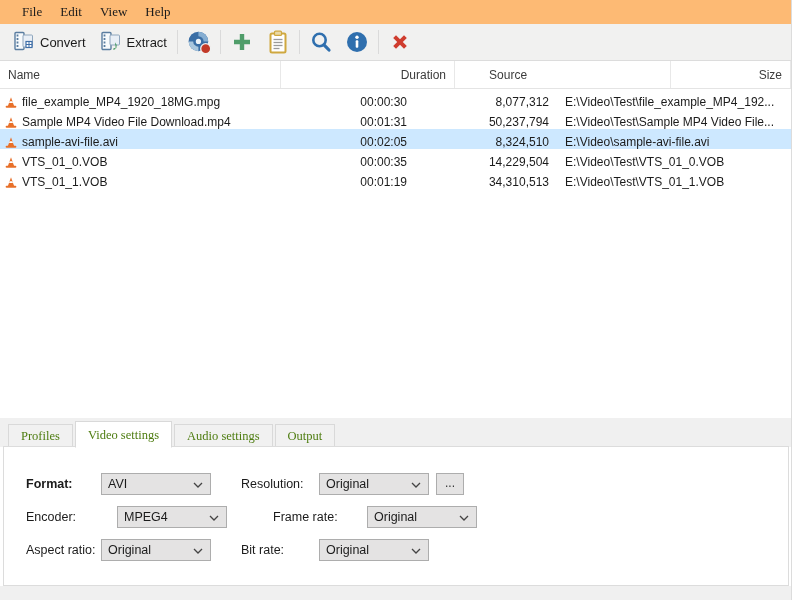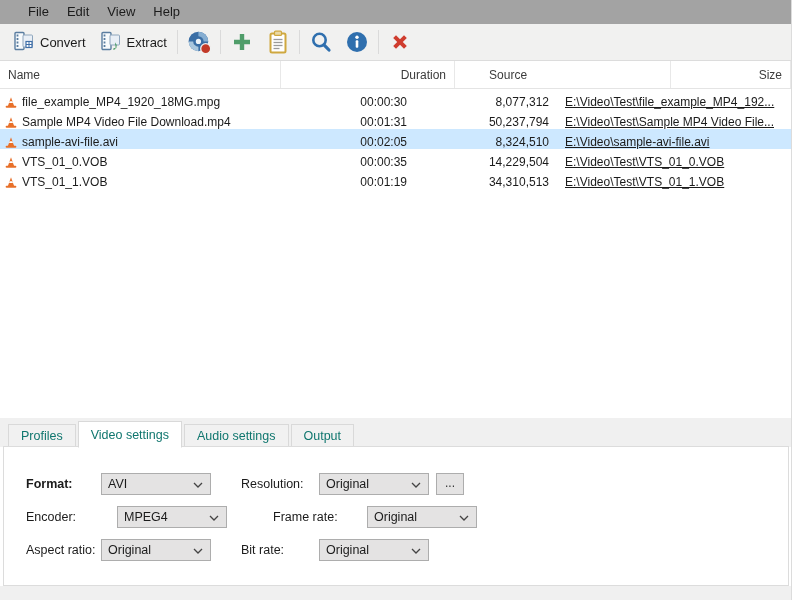--- a/index.html
+++ b/index.html
@@ -1,20 +1,20 @@
 <!DOCTYPE html>
 <html><head>
 <meta charset="utf-8">
 <style>
   * { margin:0; padding:0; box-sizing:border-box; }
   html,body { width:800px; height:600px; background:#ffffff; font-family:"Liberation Sans", sans-serif; color:#1b1b1b; overflow:hidden; }
   .window { position:relative; width:792px; height:600px; background:#fff; border-right:1px solid #dcdcdc; }
 
   
-  .menubar { position:absolute; left:0; top:0; width:100%; height:24px; background:#a3a3a3; display:flex; align-items:center; padding-left:19px; }
+  .menubar { position:absolute; left:0; top:0; width:100%; height:24px; background:#fdba74; display:flex; align-items:center; padding-left:13px;font-family:Liberation Serif, serif; }
   .menu-item { padding:0 9px; font-size:13px; line-height:24px; color:#1b1b1b; cursor:default; }
 
   
   .toolbar { position:absolute; left:0; top:24px; width:100%; height:37px; background:#f1f1f0; border-bottom:1px solid #dcdcdc; display:flex; align-items:center; padding-left:6px; }
   .tb-btn { display:flex; align-items:center; gap:5px; padding:4px 7px; font-size:13px; color:#1b1b1b; border-radius:2px; }
   .tb-icon { display:flex; align-items:center; justify-content:center; width:36px; height:30px; }
   .tb-sep { width:1px; height:24px; background:#dadada; margin:0 3px; }
 
   
   .filelist { position:absolute; left:0; top:61px; width:100%; height:357px; background:#fff; }
@@ -23,26 +23,26 @@
   .h-name     { width:296px; padding-left:8px; }
   .h-duration { width:183px; justify-content:flex-end; padding-right:8px; }
   .h-size     { width:126px; justify-content:flex-end; padding-right:8px; }
   .h-source   { width:226px; padding-left:34px; }
   .h-fill     { flex:1; border-right:none; }
   .lv-row { display:flex; height:20px; align-items:flex-end; font-size:12px; }
   .lv-row.selected { background:#cde8ff; }
   .c-name { width:248px; display:flex; align-items:center; gap:5px; padding-left:5px; overflow:hidden; white-space:nowrap; }
   .c-duration { width:183px; text-align:right; padding-right:24px; }
   .c-size { width:126px; text-align:right; padding-right:8px; }
-  .c-source { flex:1; padding-left:8px; white-space:nowrap; overflow:hidden;text-decoration:underline; }
+  .c-source { flex:1; padding-left:8px; white-space:nowrap; overflow:hidden; }
   .cone { flex:0 0 12px; height:13px; display:inline-flex; }
 
   
   .tabstrip { position:absolute; left:0; top:418px; width:100%; height:29px; background:#f0f0f0; display:flex; align-items:flex-end; padding-left:8px; }
-  .tab { height:23px; line-height:22px; padding:0 12px; background:#f1f1f1; border:1px solid #d9d9d9; border-bottom:none; margin-right:2px; font-size:12.5px; color:#0f766e; }
+  .tab { height:23px; line-height:22px; padding:0 12px; background:#f1f1f1; border:1px solid #d9d9d9; border-bottom:none; margin-right:2px; font-size:12.5px; color:#4d7c0f;font-family:Liberation Serif, serif; }
   .tab.active { height:27px; line-height:27px; background:#fff; position:relative; z-index:3; margin-bottom:-1px; border-bottom:1px solid #fff; }
 
   
   .tabpanel { position:absolute; left:3px; top:446px; width:786px; height:140px; background:#fff; border:1px solid #dcdcdc; z-index:2; }
   .form-row { position:absolute; left:22px; display:flex; align-items:center; height:22px; }
   .fr-1 { top:26px; } .fr-2 { top:59px;gap:16px; } .fr-3 { top:92px; }
   .flabel { width:75px; font-size:12.5px; color:#1b1b1b; }
   .flabel.bold { font-weight:bold; }
   .flabel2 { width:78px; margin-left:30px; font-size:12.5px; color:#1b1b1b; }
   .dd { width:110px; height:22px; background:#e4e3e3; border:1px solid #adadad; display:flex; align-items:center; justify-content:space-between; padding:0 7px 0 6px; font-size:12.5px; color:#1b1b1b; }

